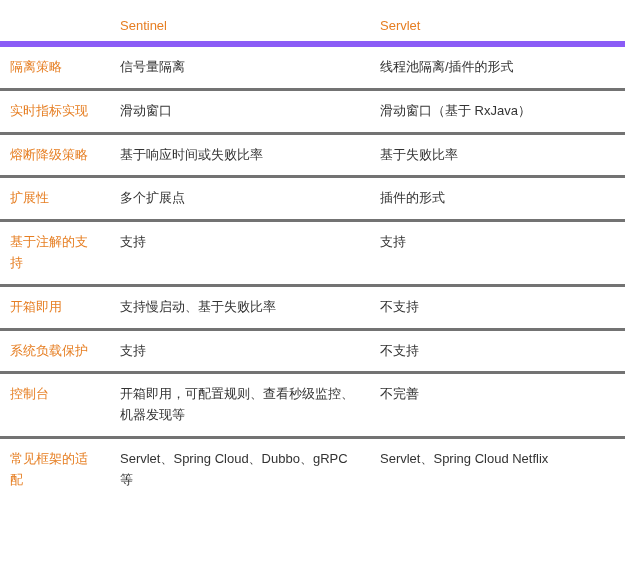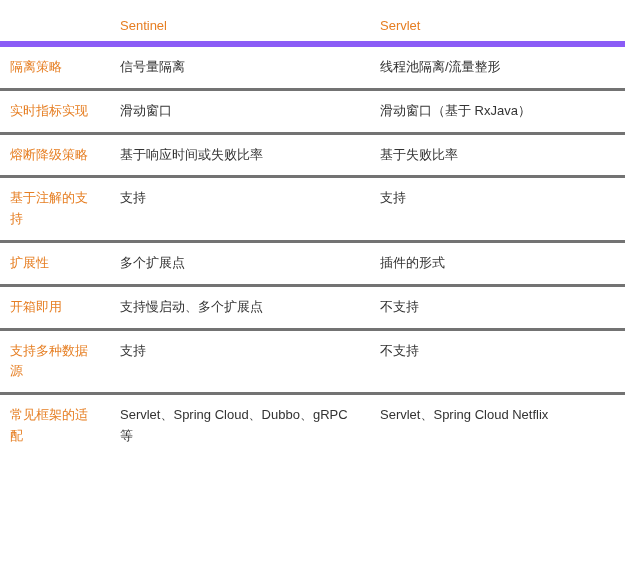--- a/index.html
+++ b/index.html
@@ -74,51 +74,56 @@
       <tr>
         <th></th>
         <th>Sentinel</th>
         <th>Servlet</th>
       </tr>
     </thead>
     <tbody id="table-body">
     <tr>
           <td>隔离策略</td>
           <td>信号量隔离</td>
-          <td>线程池隔离/流量整形</td>
+          <td>线程池隔离/插件的形式</td>
         </tr>
         <tr>
           <td>实时指标实现</td>
           <td>滑动窗口</td>
           <td>滑动窗口（基于 RxJava）</td>
         </tr>
         <tr>
           <td>熔断降级策略</td>
           <td>基于响应时间或失败比率</td>
           <td>基于失败比率</td>
         </tr>
         <tr>
+          <td>扩展性</td>
+          <td>多个扩展点</td>
+          <td>插件的形式</td>
+        </tr>
+        <tr>
           <td>基于注解的支持</td>
           <td>支持</td>
           <td>支持</td>
         </tr>
         <tr>
-          <td>扩展性</td>
-          <td>多个扩展点</td>
-          <td>插件的形式</td>
-        </tr>
-        <tr>
           <td>开箱即用</td>
-          <td>支持慢启动、多个扩展点</td>
+          <td>支持慢启动、基于失败比率</td>
           <td>不支持</td>
         </tr>
         <tr>
-          <td>支持多种数据源</td>
+          <td>系统负载保护</td>
           <td>支持</td>
           <td>不支持</td>
+        </tr>
+        <tr>
+          <td>控制台</td>
+          <td>开箱即用，可配置规则、查看秒级监控、机器发现等</td>
+          <td>不完善</td>
         </tr>
         <tr>
           <td>常见框架的适配</td>
           <td>Servlet、Spring Cloud、Dubbo、gRPC 等</td>
           <td>Servlet、Spring Cloud Netflix</td>
         </tr>
       </tbody>
   </table>
   <div class="footer">
     

